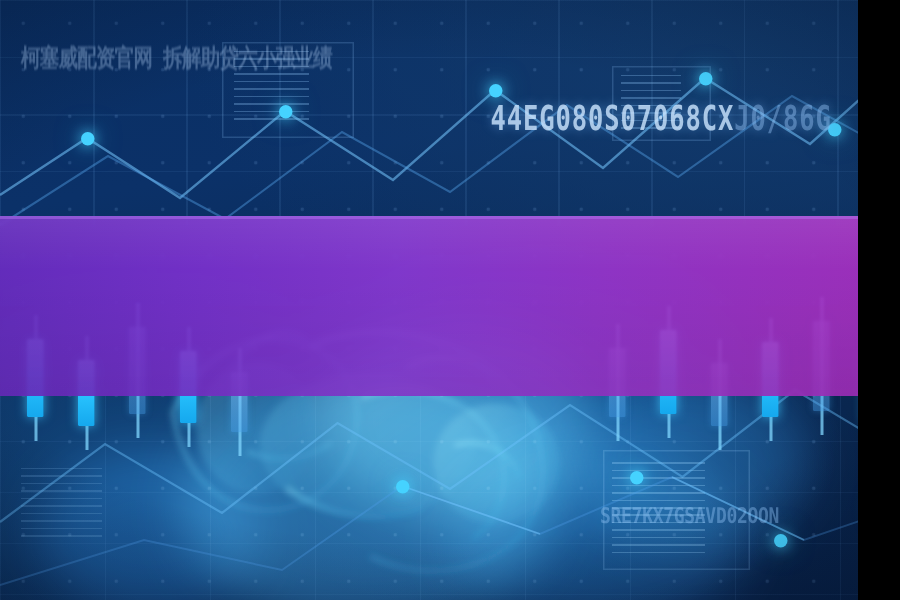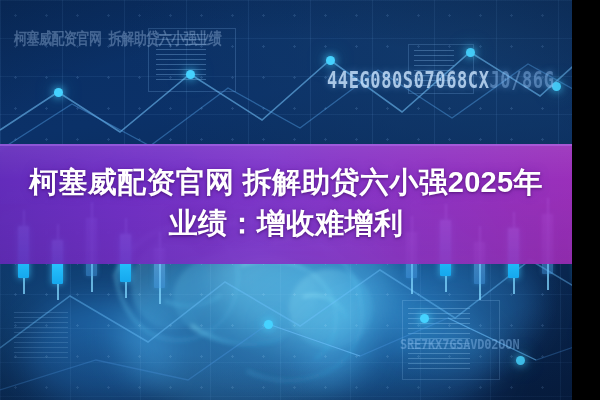--- a/index.html
+++ b/index.html
@@ -333,15 +333,14 @@
 
   <div class="wm wm-code">
     <span>44EG080S07068CX</span><span class="tail">J0/86G</span>
   </div>
 
   <div class="wm wm-bottomright">SRE7KX7GSAVD02OON</div>
 
   <div class="purple-band"></div>
   <div class="band-top-edge"></div>
 
-  <div class="headline">柯塞威配资官网 拆解助贷六小强2025年业绩：增收难增利</div>
 
 </div>
 
 </body></html>

